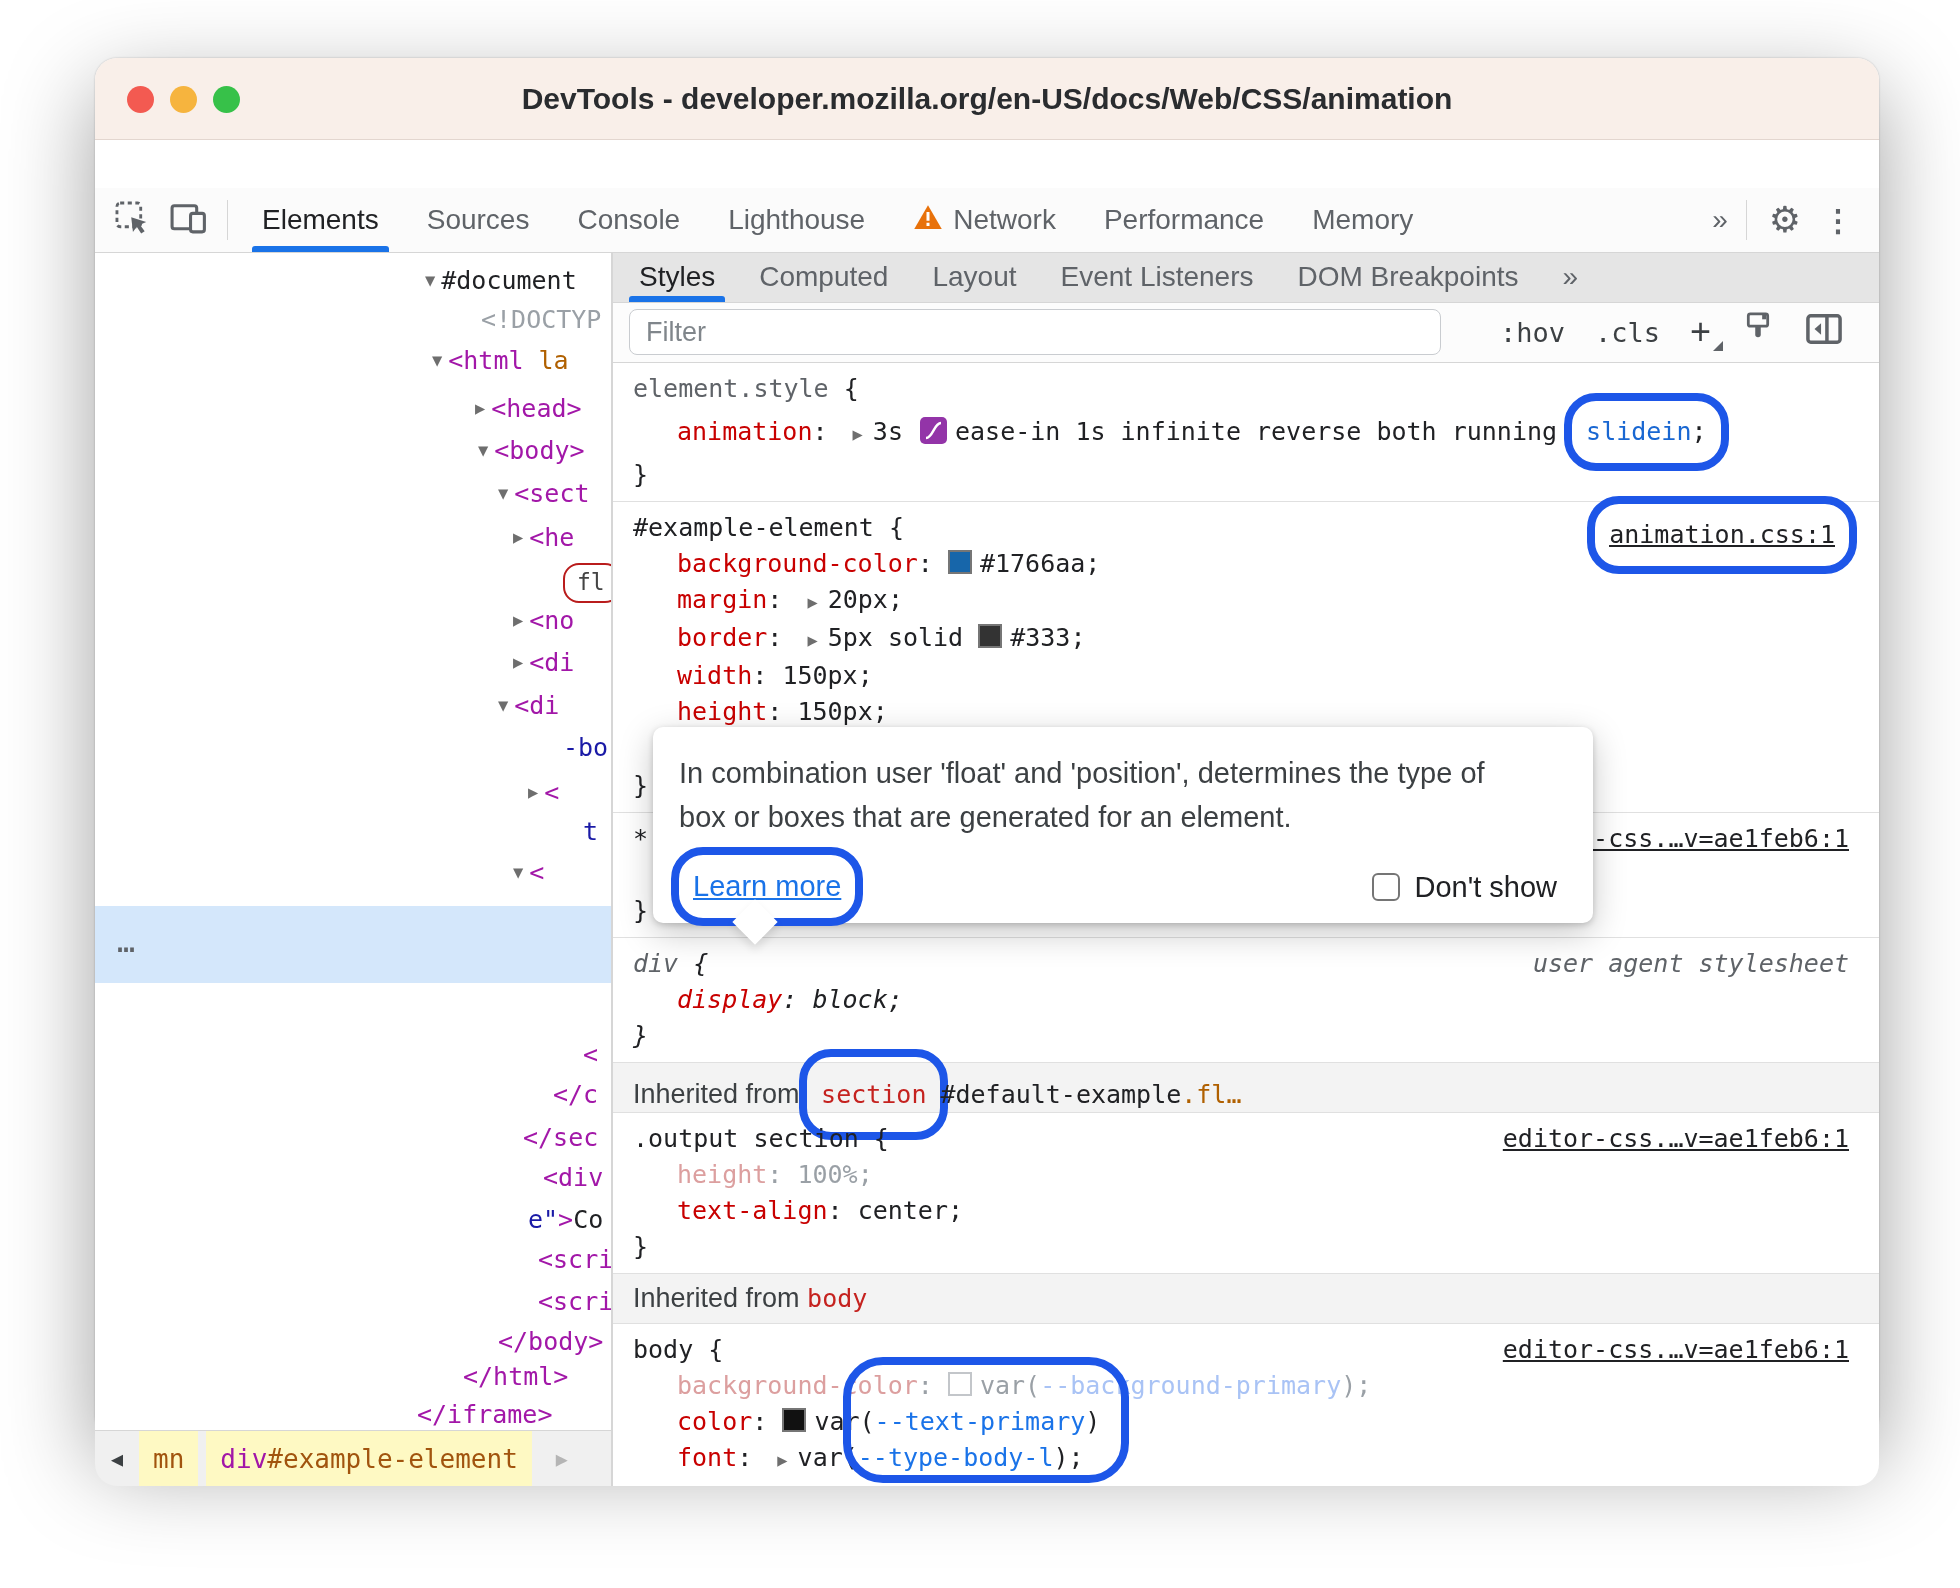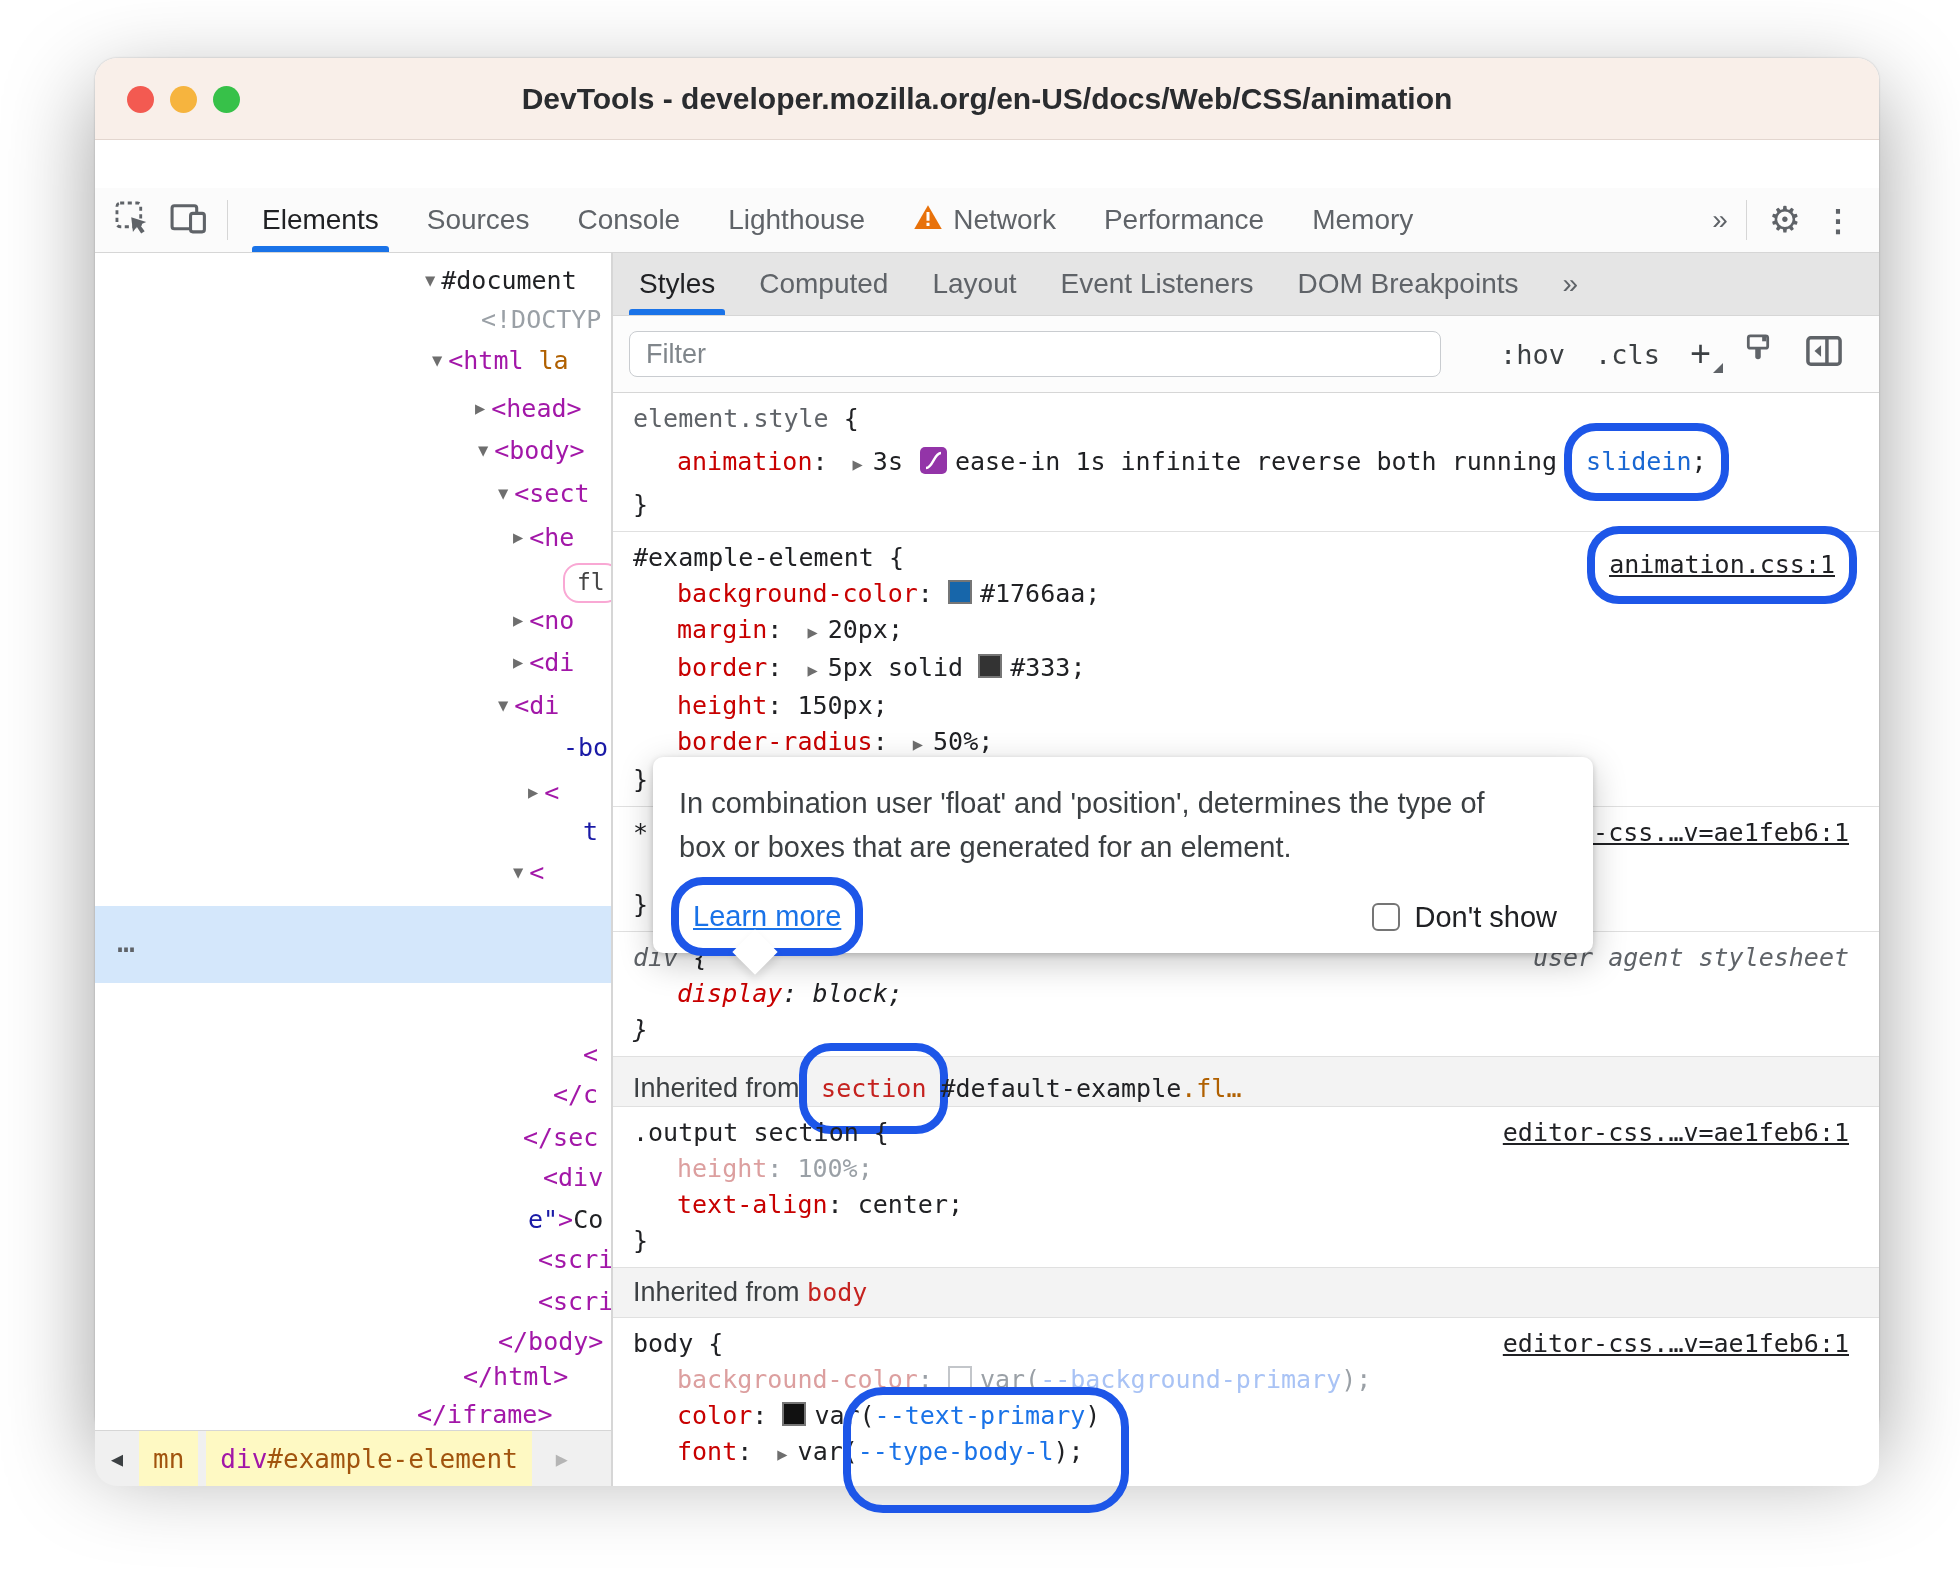--- a/index.html
+++ b/index.html
@@ -33,21 +33,21 @@
   .kebab { font-size:30px; color:#5f6368; font-weight:bold; }
   
   .content { display:flex; height:1233px; }
   .left-col { width:518px; display:flex; flex-direction:column; border-right:2px solid #d6d6d6; }
   .dom-tree { position:relative; flex:1; overflow:hidden; background:#fff;
               font-family:"DejaVu Sans Mono", monospace; font-size:25px; }
   .trow { position:absolute; white-space:nowrap; line-height:34px; }
   .twisty { color:#6e6e6e; font-size:17px; vertical-align:3px; margin-right:6px; }
   .t-tag { color:#a217a8; } .t-gray { color:#9aa0a6; } .t-dark { color:#202124; }
   .t-attrname { color:#b06000; } .t-attrval { color:#1a1aa6; }
-  .badge-pill { display:inline-block; border:2px solid #f9a8d4; border-radius:16px;
+  .badge-pill { display:inline-block; border:2px solid #b91c1c; border-radius:16px;
                 padding:0 14px 2px 12px; color:#444; font-size:23px; background:#fff; }
   .sel-row { position:absolute; left:0; right:0; background:#d4e7fb; }
   .sel-dots { position:absolute; left:22px; top:18px; color:#5f6368; font-size:30px; letter-spacing:4px; }
   
   .crumbbar { height:56px; background:#f0f0f0; border-top:1px solid #d6d6d6;
               display:flex; align-items:stretch; font-family:"DejaVu Sans Mono", monospace;
               font-size:26px; border-radius:0 0 0 22px; overflow:hidden; }
   .crumb-nav { display:flex; align-items:center; padding:0 16px; color:#3c4043; font-size:20px; }
   .crumb-nav.dis { color:#b5b5b5; }
   .crumb { display:flex; align-items:center; padding:0 14px; background:#fef9c3; white-space:nowrap; }
@@ -295,20 +295,21 @@
         </div>
 
         <div class="rule">
           <div class="rline">
             <span class="ann src-link" style="float:right;"><a class="src-link" style="float:none;">animation.css:1</a></span>
             <span>#example-element </span><span>{</span>
           </div>
           <div class="rline ind"><span class="prop">background-color</span><span>: </span><span class="swatch" style="background:#1766aa;"></span><span>#1766aa;</span></div>
           <div class="rline ind"><span class="prop">margin</span><span>: </span><span class="disc">▶</span><span>20px;</span></div>
           <div class="rline ind"><span class="prop">border</span><span>: </span><span class="disc">▶</span><span>5px solid </span><span class="swatch" style="background:#333;"></span><span>#333;</span></div>
+          <div class="rline ind"><span class="prop">width</span><span>: </span><span>150px;</span></div>
           <div class="rline ind"><span class="prop">height</span><span>: </span><span>150px;</span></div>
           <div class="rline ind"><span class="prop">border-radius</span><span>: </span><span class="disc">▶</span><span>50%;</span></div>
           <div class="rline"><span>}</span></div>
         </div>
 
         <div class="rule">
           <div class="rline">
             <a class="src-link">editor-css.…v=ae1feb6:1</a>
             <span>* </span><span>{</span>
           </div>

